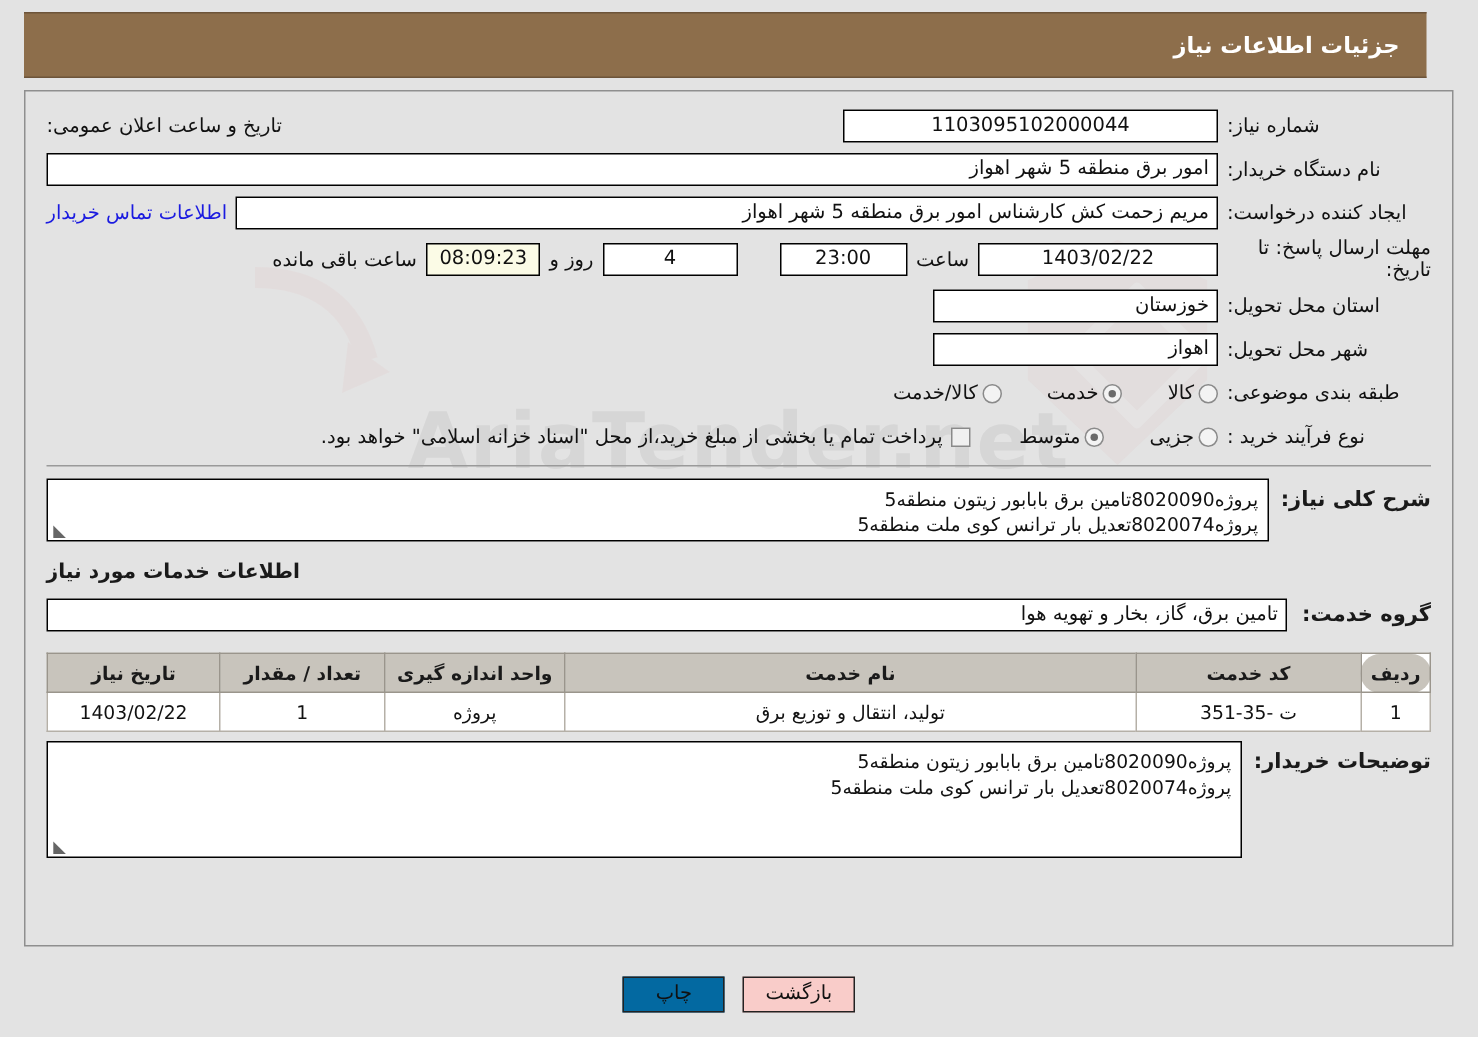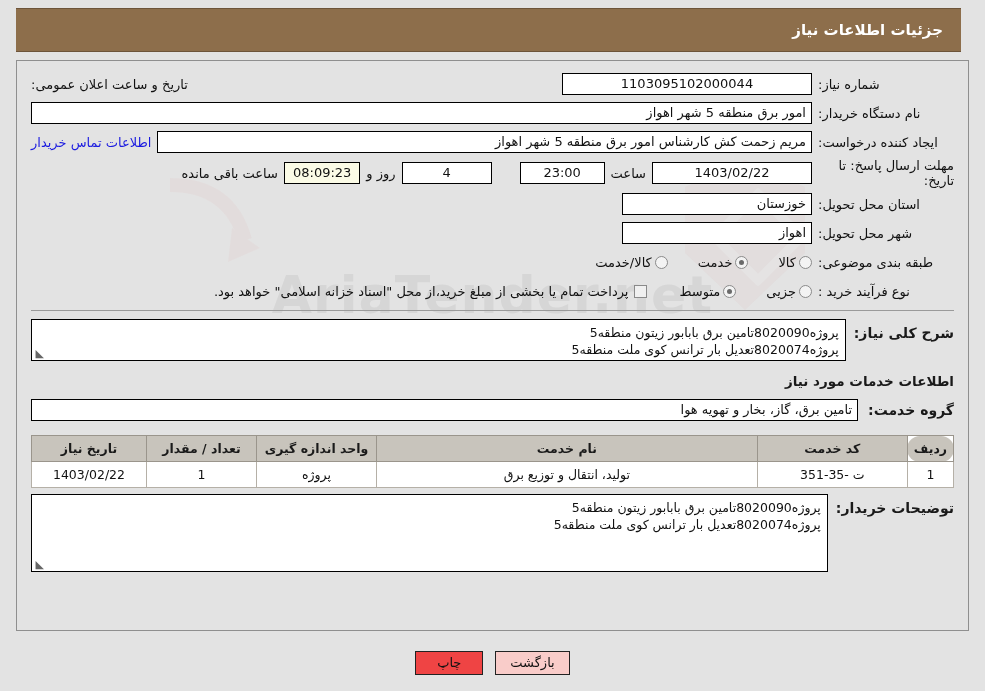--- a/index.html
+++ b/index.html
@@ -56,21 +56,21 @@
   .wm-arrow {
     position: absolute;
     left: 160px; top: -10px;
     width: 150px; height: 120px;
     opacity: .5;
   }
 
   
   .titlebar {
     position: absolute;
-    left: 16px; top: 8px; right: 24px;
+    left: 16px; top: 8px; right: 34px;
     height: 44px;
     background: #8d6e4b;
     border-top: 1px solid #6d543a;
     border-bottom: 1px solid #6d543a;
     display: flex;
     align-items: center;
     justify-content: flex-start;
     z-index: 3;
   }
   .titlebar .t {
@@ -204,21 +204,21 @@
     color: #666;
     font-size: 11px;
     line-height: 10px;
   }
   .ta-line { white-space: nowrap; }
 
   .section-title {
     font-size: 13.5px;
     font-weight: bold;
     margin: 12px 0 10px 0;
-    text-align: right;
+    text-align: left;
   }
 
   .group-row {
     display: flex;
     align-items: center;
     gap: 10px;
     margin: 0 0 14px 0;
   }
   .group-lbl { font-size: 14px; font-weight: bold; white-space: nowrap; }
 
@@ -267,21 +267,21 @@
     border: 1px solid #222;
     height: 24px;
     min-width: 68px;
     font-size: 13px;
     padding: 0 14px;
     cursor: pointer;
     line-height: 22px;
     text-align: center;
     font-family: "DejaVu Sans", "Liberation Sans", sans-serif;
   }
-  .btn.print  { background: #ef4444; color: #111; }
+  .btn.print  { background: #0369a1; color: #111; }
   .btn.back   { background: #f9ccc9; color: #111; }
 </style>
 </head>
 <body>
 
 <div class="page">
 
   <div class="watermark">
     <div class="wm-shield"></div>
     <svg class="wm-arrow" viewBox="0 0 150 120">

